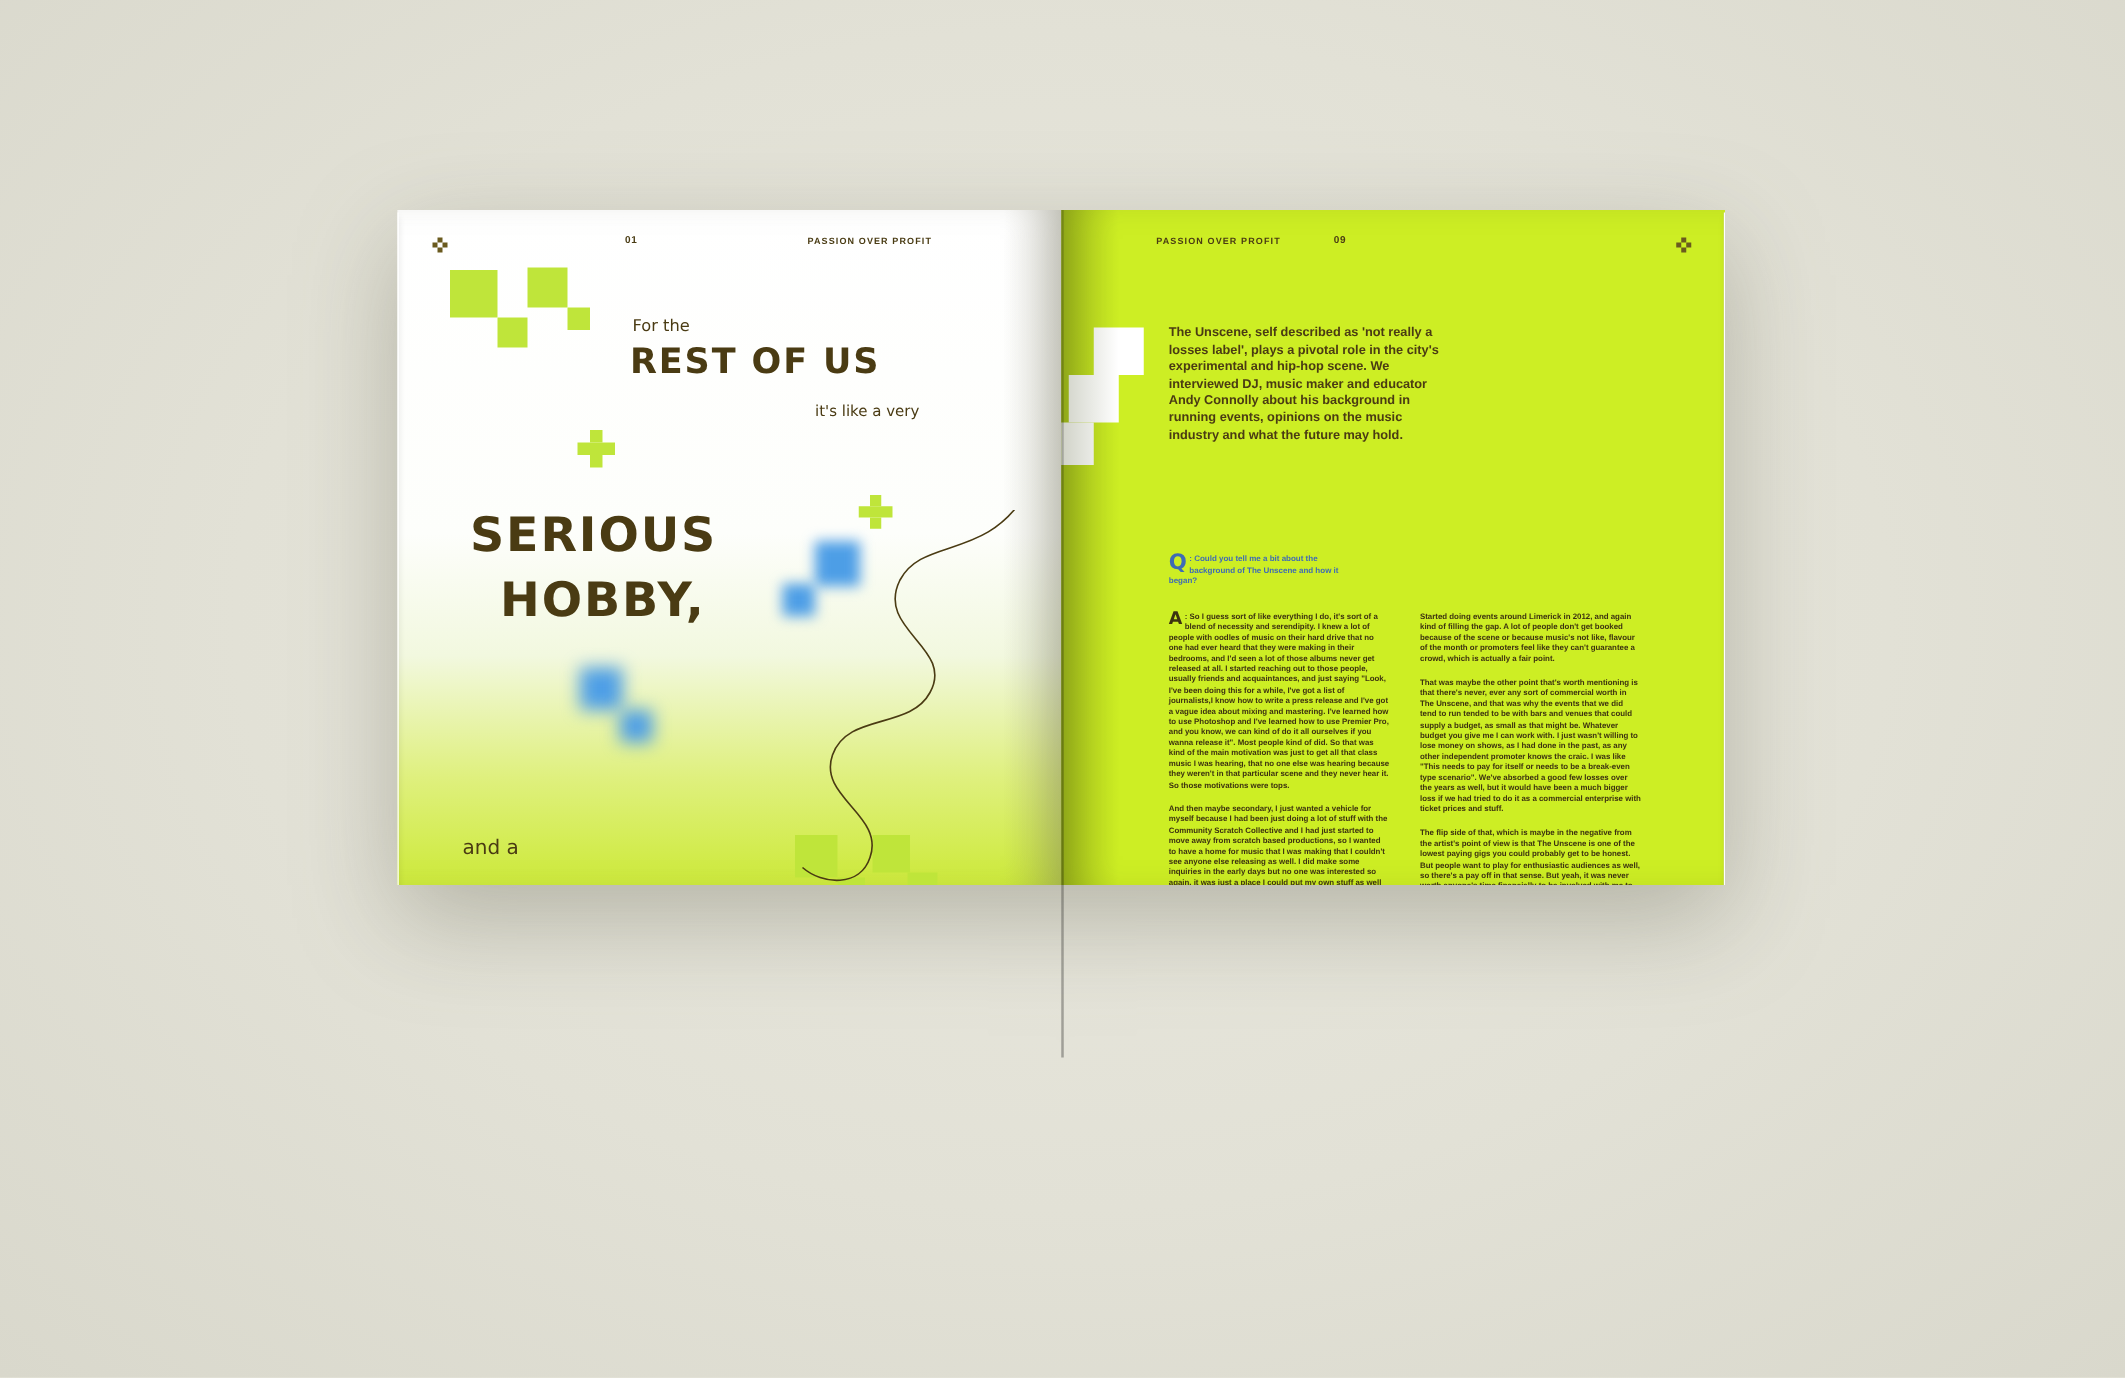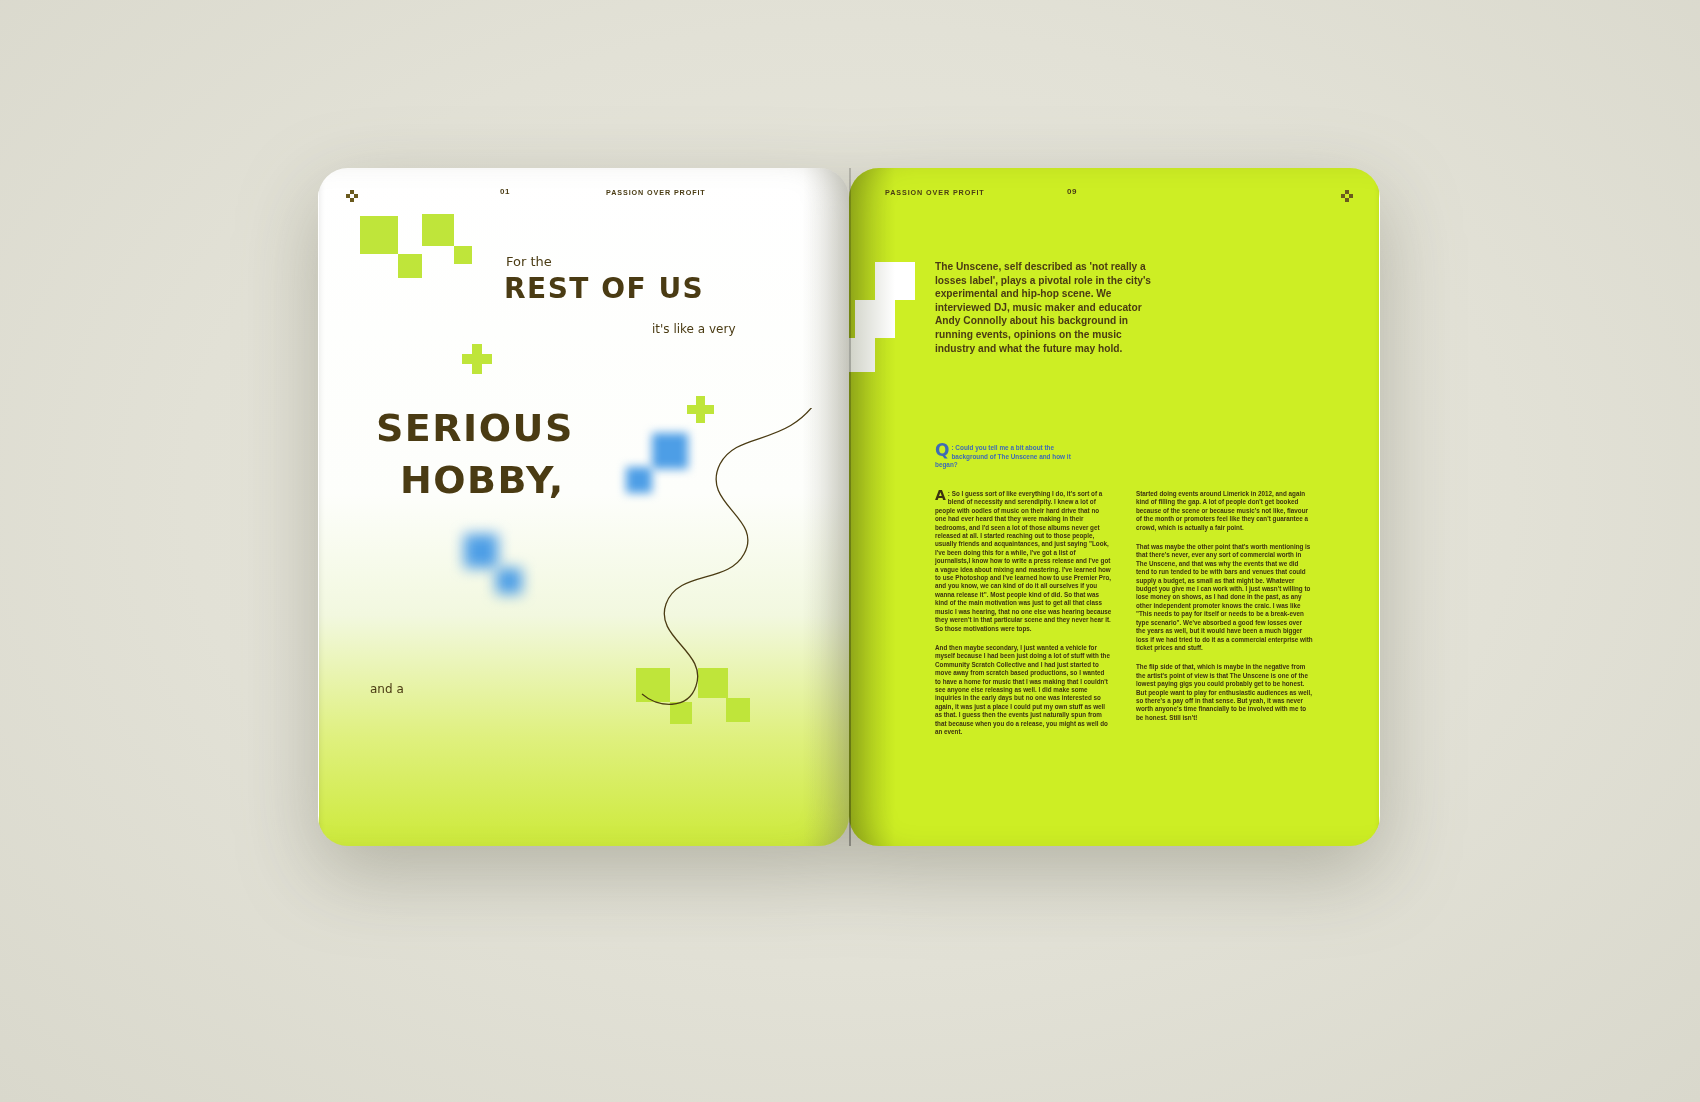--- a/index.html
+++ b/index.html
@@ -26,23 +26,22 @@
     top: 168px;
     width: 1062px;
     height: 678px;
     display: flex;
     filter: drop-shadow(0 26px 40px rgba(90,88,70,0.35));
   }
 
   .page {
     position: relative;
     width: 531px;
-    height: 678px;
+    height: 540px;
     overflow: hidden;
-    border-radius: 30px;
   }
 
   
   .edge-left {
     position: absolute;
     left: -16px;
     top: 2px;
     width: 17px;
     height: 672px;
     background: repeating-linear-gradient(
@@ -106,20 +105,21 @@
   }
 
   
   .run-head {
     position: absolute;
     top: 20px;
     font-size: 7.2px;
     letter-spacing: 0.9px;
     font-weight: 700;
     color: #4a3c14;
+    margin-left: 40px;
   }
   .folio {
     position: absolute;
     top: 19px;
     font-size: 8px;
     font-weight: 700;
     color: #4a3c14;
     letter-spacing: 0.5px;
   }
 
@@ -286,21 +286,21 @@
       </svg>
 
       <div class="lp-text small-script" style="left:188px; top:86px;">For the</div>
       <div class="lp-text big" style="left:186px; top:104px; font-size:28px;">REST OF US</div>
       <div class="lp-text small-script" style="left:334px; top:154px; font-size:12px;">it's like a very</div>
 
       <div class="lp-text big" style="left:58px; top:238px; font-size:38px;">SERIOUS</div>
       <div class="lp-text big" style="left:82px; top:290px; font-size:38px;">HOBBY,</div>
 
 
-      <div class="lp-text small-script" style="left:52px; top:514px; font-size:12px;">and a</div>
+      <div class="lp-text small-script" style="left:52px; top:500px; font-size:16px;">and a</div>
 
       <div class="gutter-shade-left"></div>
     </div>
 
     <div class="page page-right">
       <div class="gutter-shade-right"></div>
       <div class="edge-right"></div>
 
       <span class="run-head" style="left:36px;">PASSION OVER PROFIT</span>
       <span class="folio" style="left:218px;">09</span>

